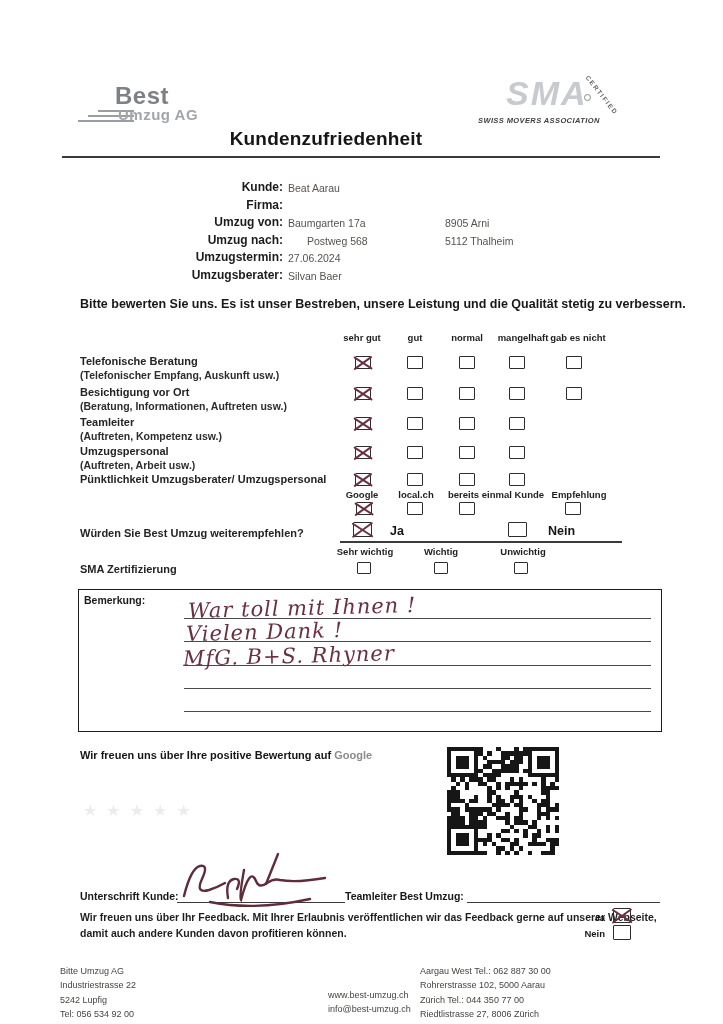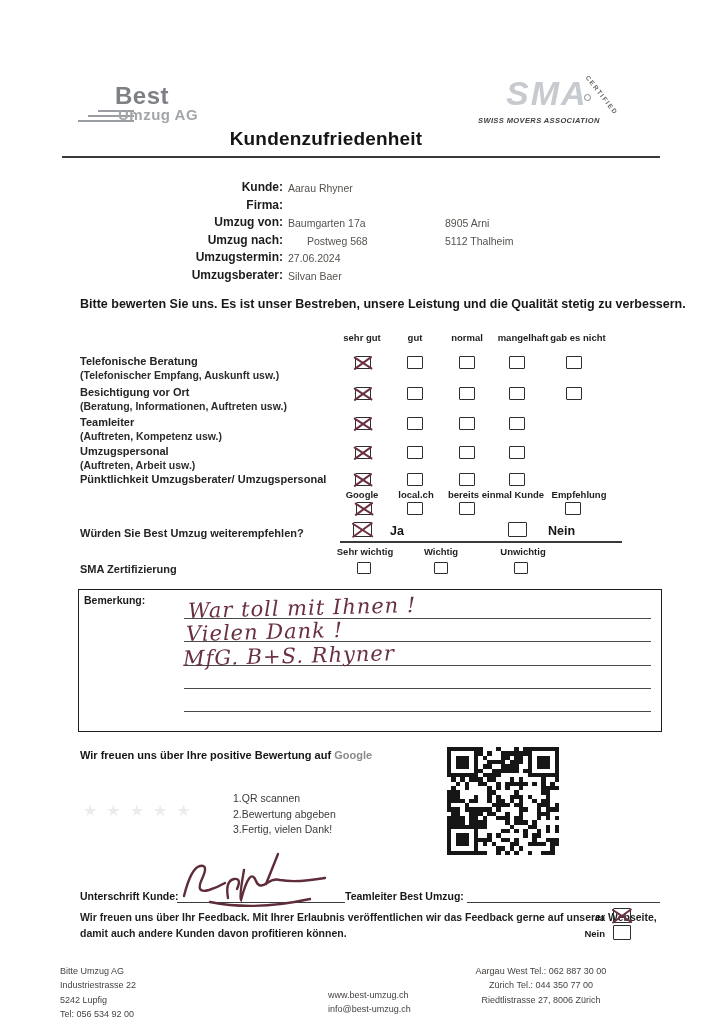--- a/index.html
+++ b/index.html
@@ -50,21 +50,21 @@
   .stars{position:absolute;font-size:16px;letter-spacing:9px;color:#ececec;}
   .steps{position:absolute;font-size:10.5px;color:#3b3b3b;line-height:15.5px;}
 
   .siglabel{position:absolute;font-weight:700;font-size:10.5px;color:#161616;white-space:nowrap;}
   .sigline{position:absolute;height:1.2px;background:#3c3c3c;}
 
   .consent{position:absolute;font-size:10.5px;font-weight:600;color:#1e1e1e;white-space:nowrap;}
   .cjn{position:absolute;font-size:9.5px;font-weight:700;color:#1a1a1a;text-align:right;}
 
   .foot{position:absolute;font-size:9px;color:#474340;line-height:14.3px;}
-  .foot.r{text-align:center;}
+  .foot.r{text-align:left;}
 </style>
 </head>
 <body>
 
 <div class="page">
 
   <div class="abs" style="left:78px;top:84px;width:130px;height:42px;">
     <div class="logo-best-line" style="left:20px;top:26px;width:36px;"></div>
     <div class="logo-best-line" style="left:10px;top:31px;width:46px;"></div>
     <div class="logo-best-line" style="left:0;top:36px;width:56px;"></div>
@@ -77,21 +77,21 @@
     <span class="sma-sub" style="left:0;top:42px;">SWISS MOVERS ASSOCIATION</span>
     <span class="sma-cert" style="left:112px;top:0;">CERTIFIED</span>
     <span class="sma-circle" style="left:106px;top:20px;"></span>
   </div>
 
   <div class="title" style="top:128px;">Kundenzufriedenheit</div>
   <div class="rule" style="left:62px;top:156px;width:598px;height:2px;"></div>
 
   <div class="abs" style="left:80px;top:180px;width:560px;height:110px;">
     <span class="flabel" style="left:0;top:0;">Kunde:</span>
-    <span class="fval" style="left:208px;top:2px;">Aarau  Rhyner</span>
+    <span class="fval" style="left:208px;top:2px;">Beat  Aarau</span>
     <span class="flabel" style="left:0;top:18px;">Firma:</span>
     <span class="fval" style="left:208px;top:20px;"></span>
     <span class="flabel" style="left:0;top:35px;">Umzug von:</span>
     <span class="fval" style="left:208px;top:37px;">Baumgarten 17a</span>
     <span class="fval" style="left:365px;top:37px;">8905 Arni</span>
     <span class="flabel" style="left:0;top:53px;">Umzug nach:</span>
     <span class="fval" style="left:208px;top:55px;padding-left:19px;">Postweg 568</span>
     <span class="fval" style="left:365px;top:55px;">5112 Thalheim</span>
     <span class="flabel" style="left:0;top:70px;">Umzugstermin:</span>
     <span class="fval" style="left:208px;top:72px;">27.06.2024</span>
@@ -177,25 +177,20 @@
   </div>
   <span class="hand" style="left:188px;top:596px;font-size:21px;">War toll mit Ihnen !</span>
   <span class="hand" style="left:186px;top:620px;font-size:21px;">Vielen Dank !</span>
   <span class="hand" style="left:183px;top:644px;font-size:21px;">MfG. B+S. Rhyner</span>
 
   <div class="revtext" style="left:80px;top:749px;">
     <span>Wir freuen uns über Ihre positive Bewertung auf</span>
     <span class="brand">Google</span>
   </div>
   <span class="stars" style="left:83px;top:801px;">★★★★★</span>
-  <div class="steps" style="left:233px;top:791px;">
-    <div>1.QR scannen</div>
-    <div>2.Bewertung abgeben</div>
-    <div>3.Fertig, vielen Dank!</div>
-  </div>
   <div class="abs" id="qr" style="left:447px;top:747px;width:112px;height:108px;"><svg width="112" height="108" viewBox="0 0 25 25" preserveAspectRatio="none" shape-rendering="crispEdges">
         <g fill="#161616">
           <rect x="0" y="0" width="1" height="1"></rect>
           <rect x="1" y="0" width="1" height="1"></rect>
           <rect x="2" y="0" width="1" height="1"></rect>
           <rect x="3" y="0" width="1" height="1"></rect>
           <rect x="4" y="0" width="1" height="1"></rect>
           <rect x="5" y="0" width="1" height="1"></rect>
           <rect x="6" y="0" width="1" height="1"></rect>
           <rect x="7" y="0" width="1" height="1"></rect>
@@ -549,17 +544,18 @@
     <div>Industriestrasse 22</div>
     <div>5242 Lupfig</div>
     <div>Tel: 056 534 92 00</div>
   </div>
   <div class="foot" style="left:328px;top:988px;">
     <div>www.best-umzug.ch</div>
     <div>info@best-umzug.ch</div>
   </div>
   <div class="foot r" style="left:420px;top:964px;width:242px;">
     <div>Aargau West Tel.: 062 887 30 00</div>
+    <div>Rohrerstrasse 102, 5000 Aarau</div>
     <div>Zürich Tel.: 044 350 77 00</div>
     <div>Riedtlistrasse 27, 8006 Zürich</div>
   </div>
 
 </div>
 
 </body></html>

